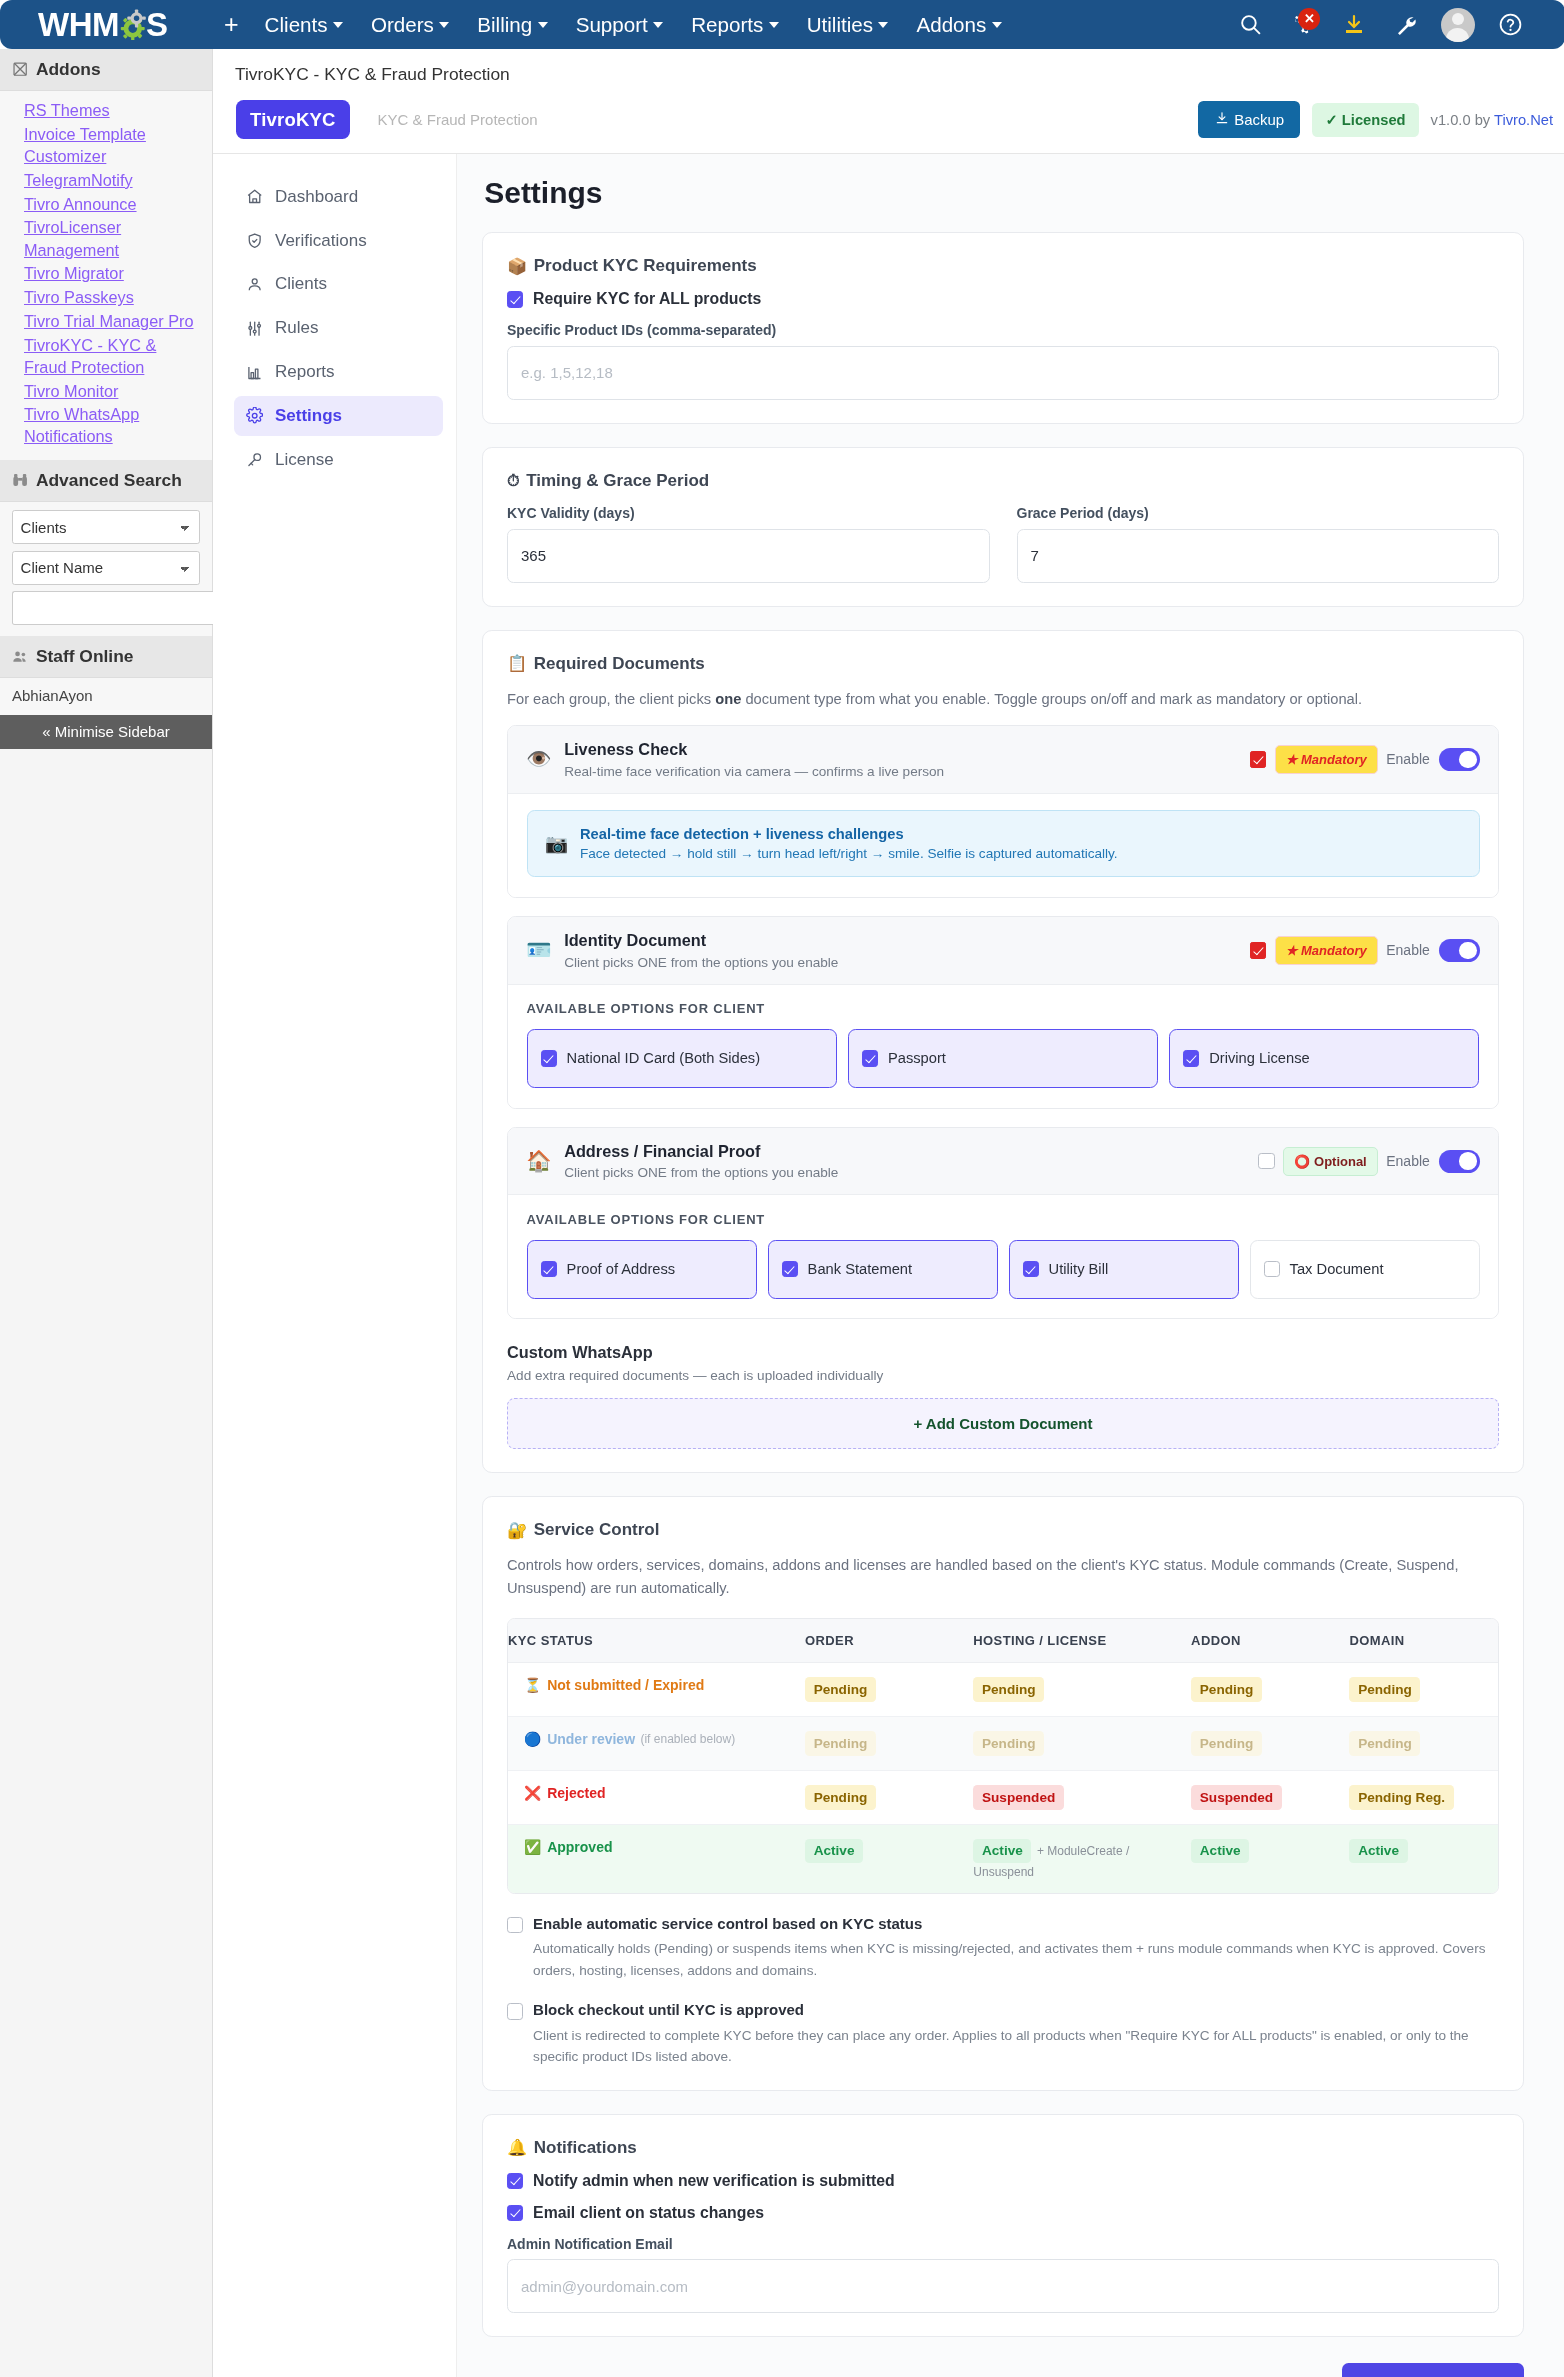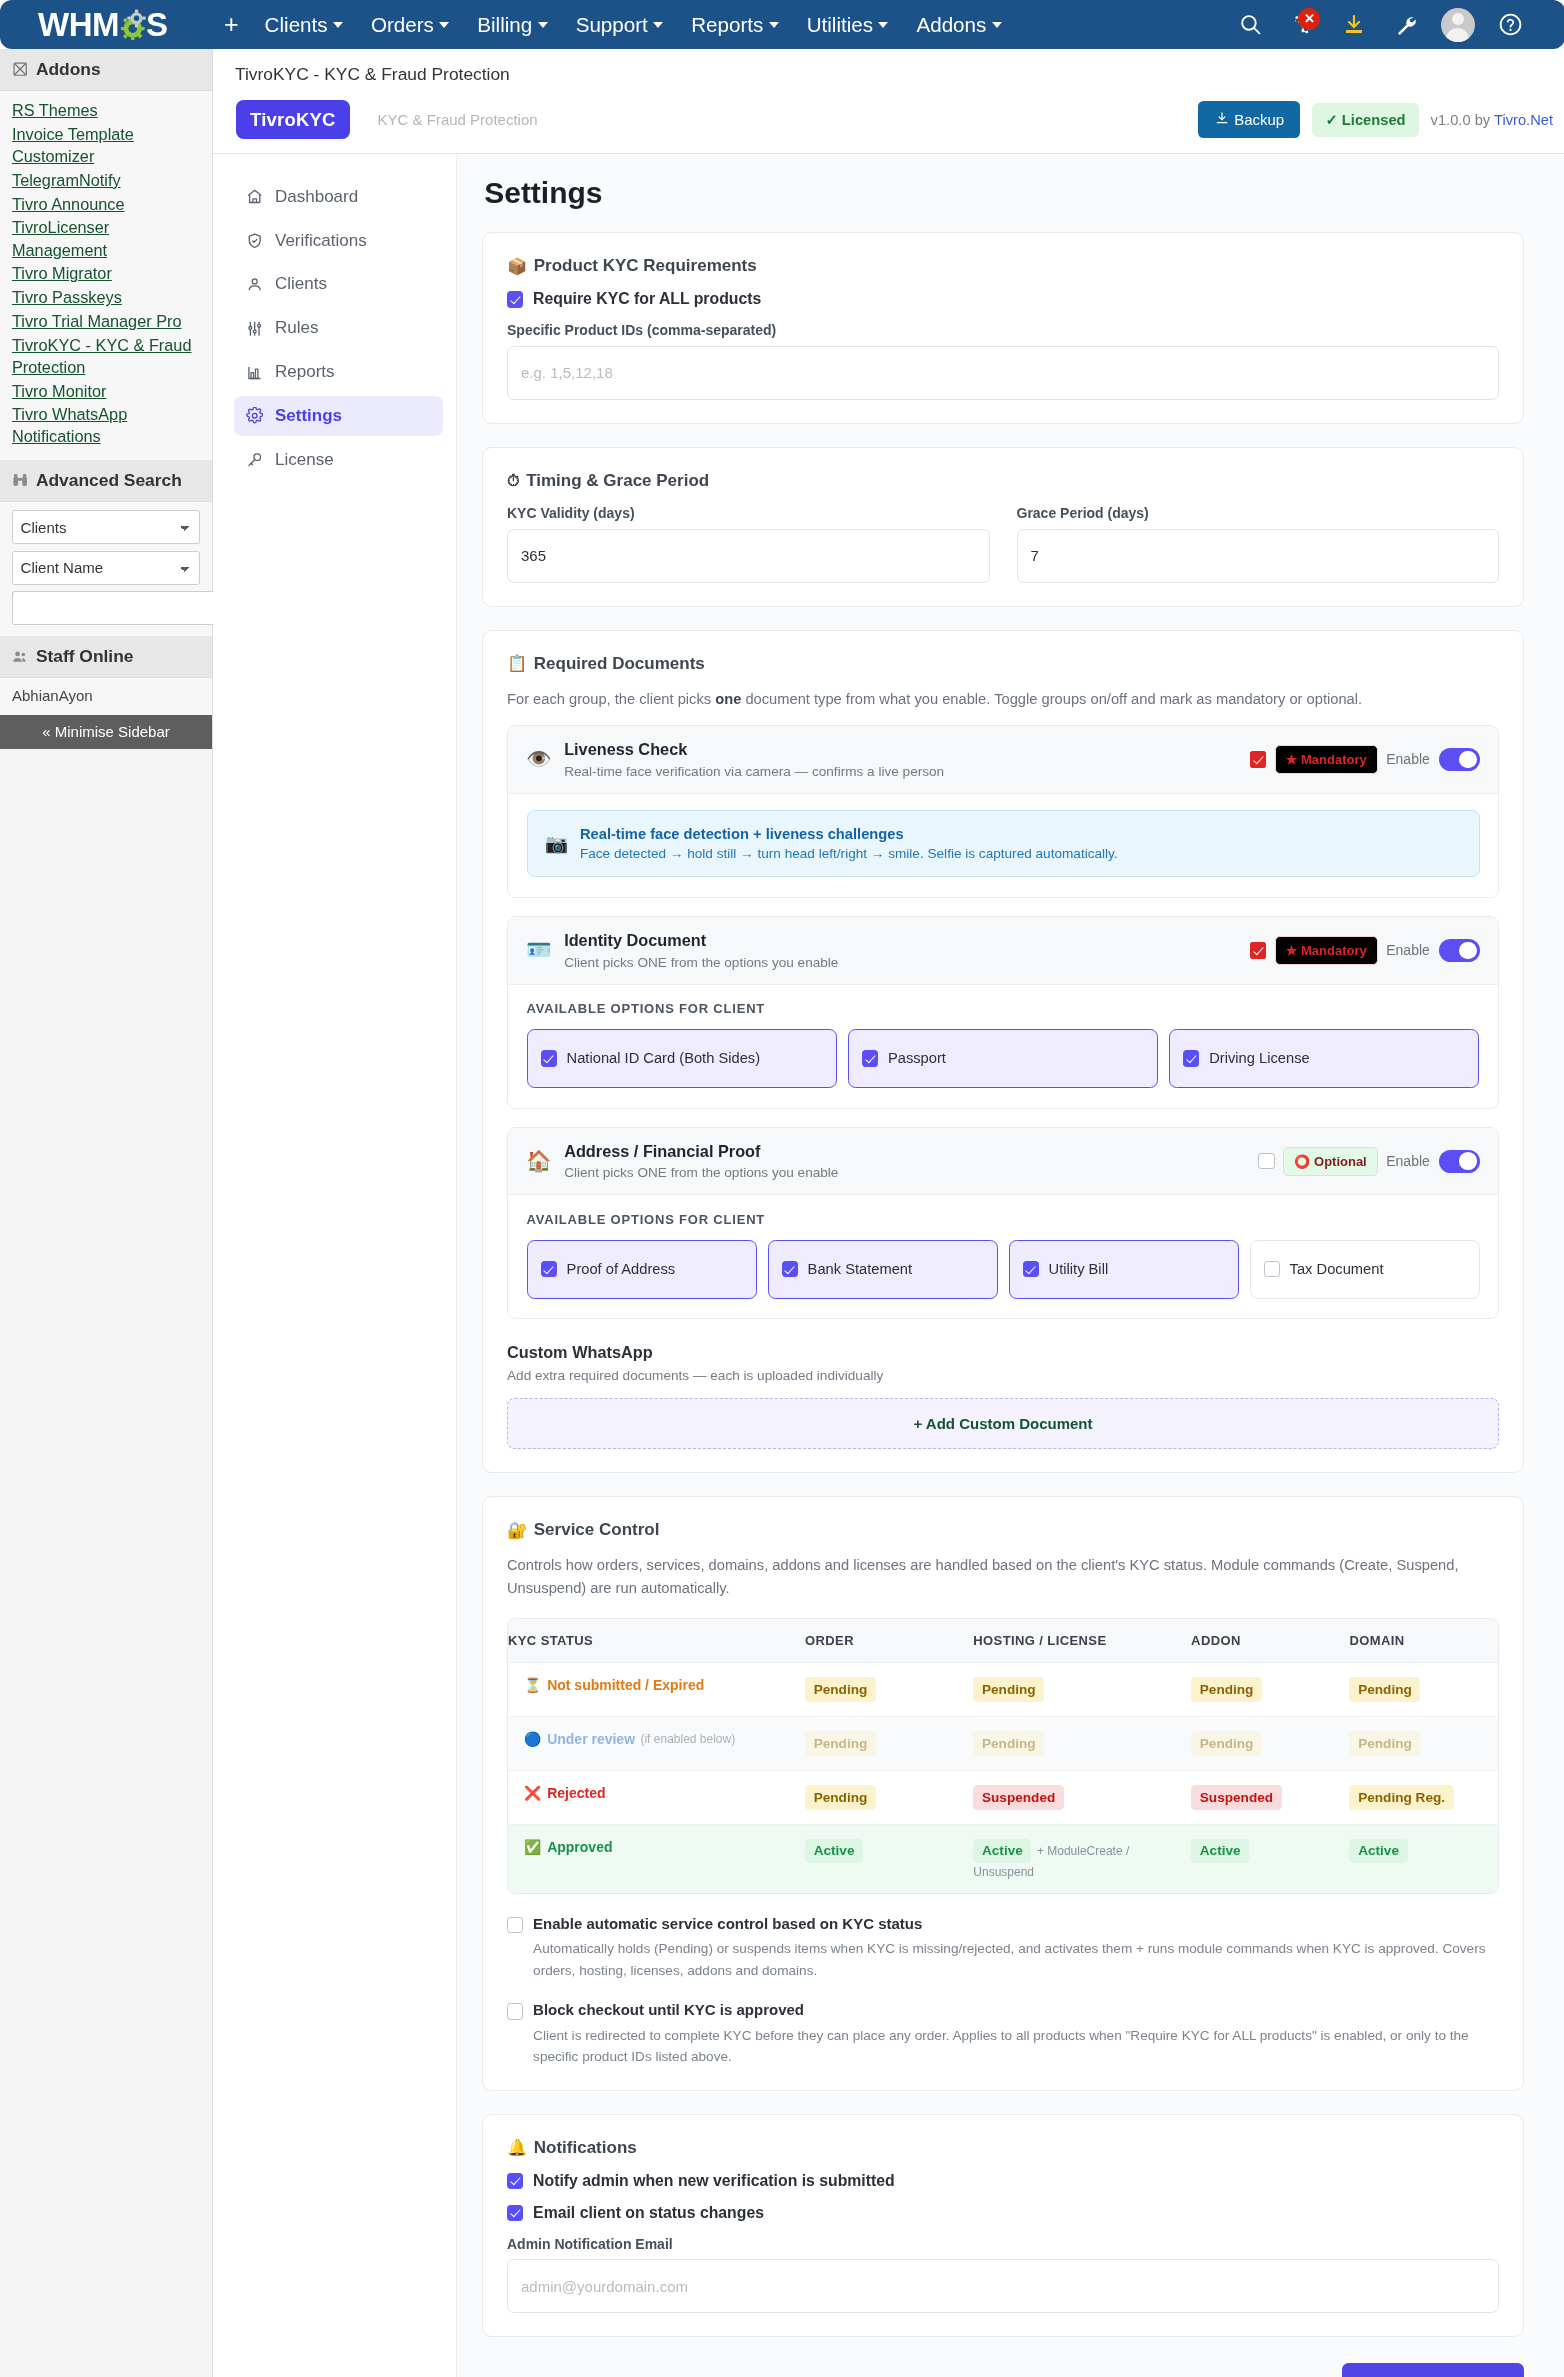--- a/index.html
+++ b/index.html
@@ -137,24 +137,25 @@
     font-size: 17.4px;
     font-weight: 700;
     color: #333;
   }
   .side-head svg { display:block; flex: none; }
   .side-body { padding: 8.7px 12px 11px 12px; background: #f7f7f7; }
   .side-link {
     display: block;
     font-size: 16.3px;
     line-height: 1.36;
-    color: #14532d;
+    color: #8b5cf6;
     text-decoration: underline;
     margin-bottom: 1.6px;
     cursor: pointer;
+    margin-left: 12px;
   }
   .side-field {
     width: 100%;
     height: 34px;
     font-size: 15px;
     border: 0.5px solid #ccc;
     border-radius: 2.7px;
     background: #fff;
     padding: 0 7.6px;
     margin-bottom: 6.5px;
@@ -385,21 +386,21 @@
   .docgroup-name { font-size: 16.3px; font-weight: 700; color: #1f2430; margin-bottom: 4.3px; }
   .docgroup-sub { font-size: 13.6px; color: #737b87; }
   .docgroup-ctrl { display: flex; align-items: center; gap: 8.7px; flex: none; }
   .tag {
     font-size: 13px;
     font-weight: 700;
     border-radius: 4.9px;
     padding: 6px 9.8px;
     white-space: nowrap;
   }
-  .tag.mandatory { background: #000000; color: #e02424; border: 0.5px solid #f8d2d2; }
+  .tag.mandatory { background: #fde047; color: #e02424; border: 0.5px solid #f8d2d2; font-style: italic; }
   .tag.optional { background: #e3f9e8; color: #7f1d1d; border: 0.5px solid #c6eed2; }
   .enable-lbl { font-size: 14px; color: #6b7280; }
   .toggle {
     width: 41px; height: 23px;
     border-radius: 11.4px;
     background: #5a4ff3;
     position: relative;
     flex: none;
     cursor: pointer;
   }

